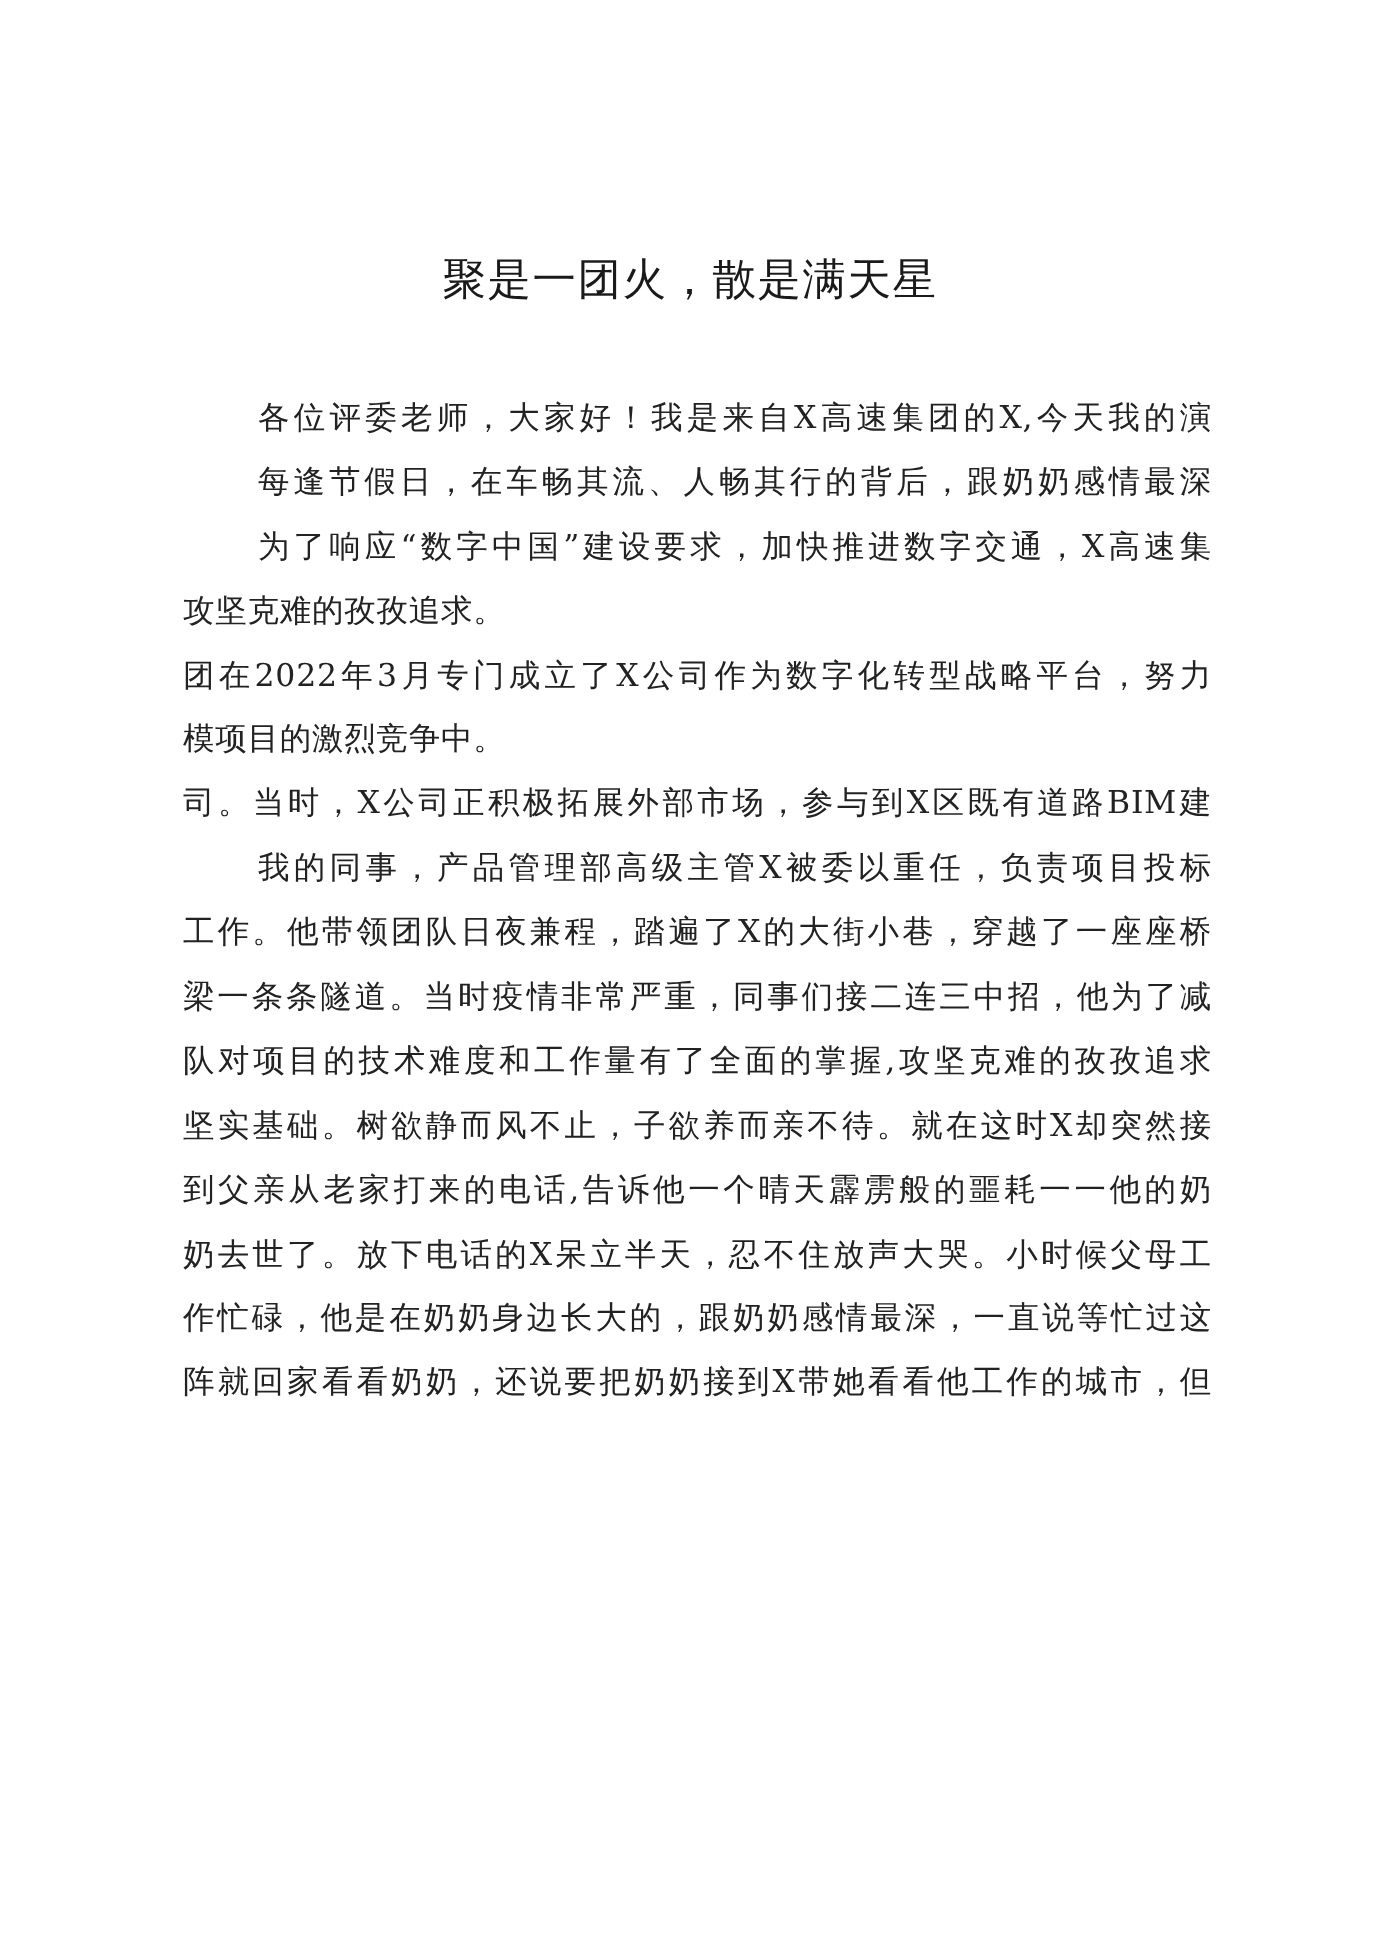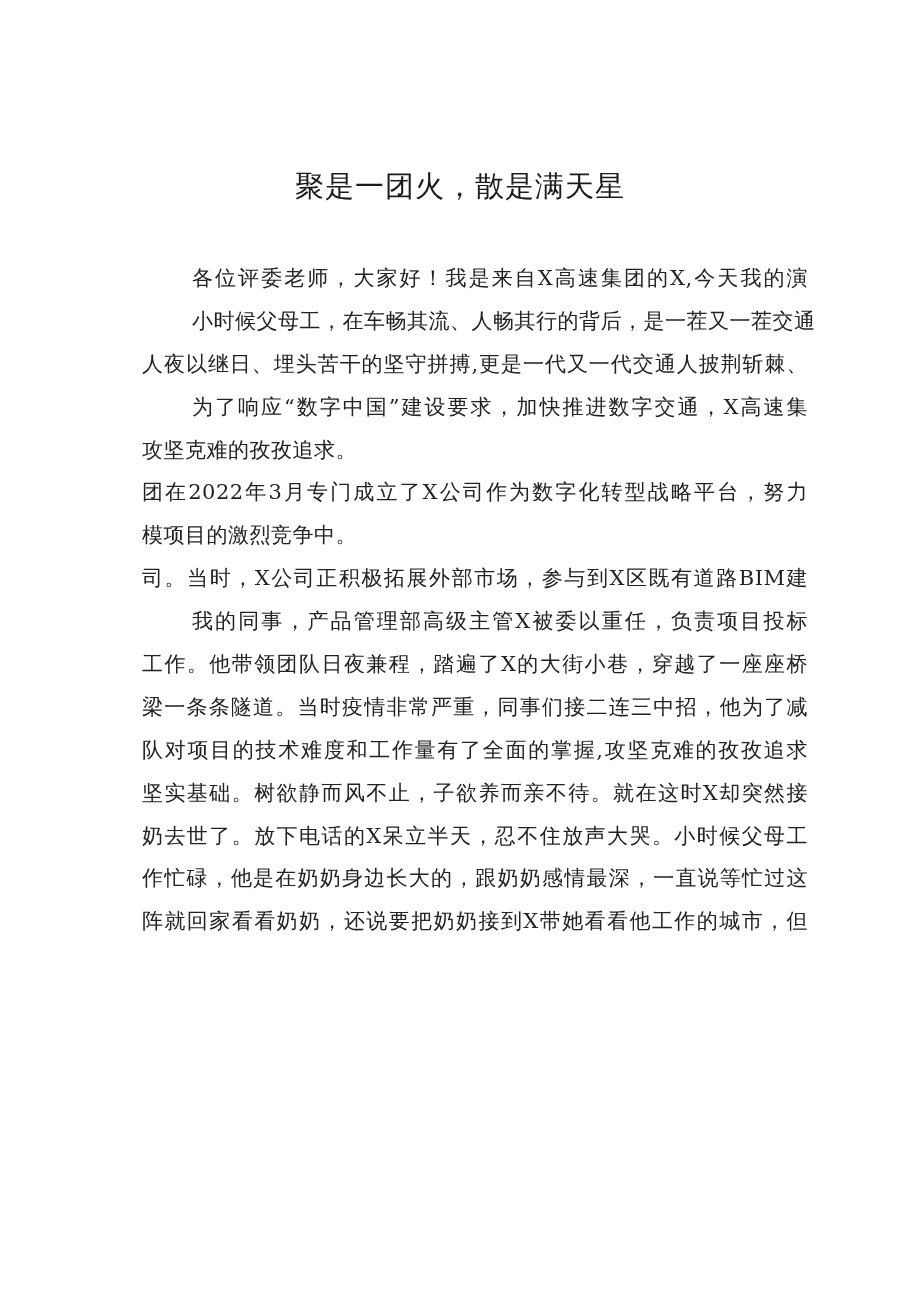--- a/index.html
+++ b/index.html
@@ -9,41 +9,41 @@
     position: absolute; left: 0; top: 166px; width: 920px; text-align: center;
     font-family: "DejaVu Serif", serif; font-size: 29px; color: #1a1a1a;
     letter-spacing: 1px; line-height: 40px;
   }
   .body {
     position: absolute; left: 122px; top: 262px; width: 686px;
     font-family: "DejaVu Serif", serif; font-size: 21px; color: #222;
   }
   .line {
     height: 42.9px; line-height: 32px; white-space: nowrap;
-    text-align: justify; text-align-last: justify; letter-spacing: 0.5px; margin-left: 20px;
+    text-align: justify; text-align-last: justify; letter-spacing: 0.5px;
   }
   .line.indent { padding-left: 50px; }
   .line.last { text-align-last: left; }
 </style>
 </head>
 <body>
 
 <div class="page">
   <div class="title">聚是一团火，散是满天星</div>
   <div class="body" id="body">
       <div class="line indent">各位评委老师，大家好！我是来自X高速集团的X,今天我的演</div>
-      <div class="line indent">小时候父母工，在车畅其流、人畅其行的背后，是一茬又一茬交通</div>
-      <div class="line">人夜以继日、埋头苦干的坚守拼搏,更是一代又一代交通人披荆斩棘、</div>
+      <div class="line indent">每逢节假日，在车畅其流、人畅其行的背后，跟奶奶感情最深</div>
       <div class="line indent">为了响应“数字中国”建设要求，加快推进数字交通，X高速集</div>
       <div class="line last">攻坚克难的孜孜追求。</div>
       <div class="line">团在2022年3月专门成立了X公司作为数字化转型战略平台，努力</div>
       <div class="line last">模项目的激烈竞争中。</div>
       <div class="line">司。当时，X公司正积极拓展外部市场，参与到X区既有道路BIM建</div>
       <div class="line indent">我的同事，产品管理部高级主管X被委以重任，负责项目投标</div>
       <div class="line">工作。他带领团队日夜兼程，踏遍了X的大街小巷，穿越了一座座桥</div>
       <div class="line">梁一条条隧道。当时疫情非常严重，同事们接二连三中招，他为了减</div>
       <div class="line">队对项目的技术难度和工作量有了全面的掌握,攻坚克难的孜孜追求</div>
       <div class="line">坚实基础。树欲静而风不止，子欲养而亲不待。就在这时X却突然接</div>
+      <div class="line">到父亲从老家打来的电话,告诉他一个晴天霹雳般的噩耗一一他的奶</div>
       <div class="line">奶去世了。放下电话的X呆立半天，忍不住放声大哭。小时候父母工</div>
       <div class="line">作忙碌，他是在奶奶身边长大的，跟奶奶感情最深，一直说等忙过这</div>
       <div class="line">阵就回家看看奶奶，还说要把奶奶接到X带她看看他工作的城市，但</div>
     </div>
 </div>
 
 </body></html>

